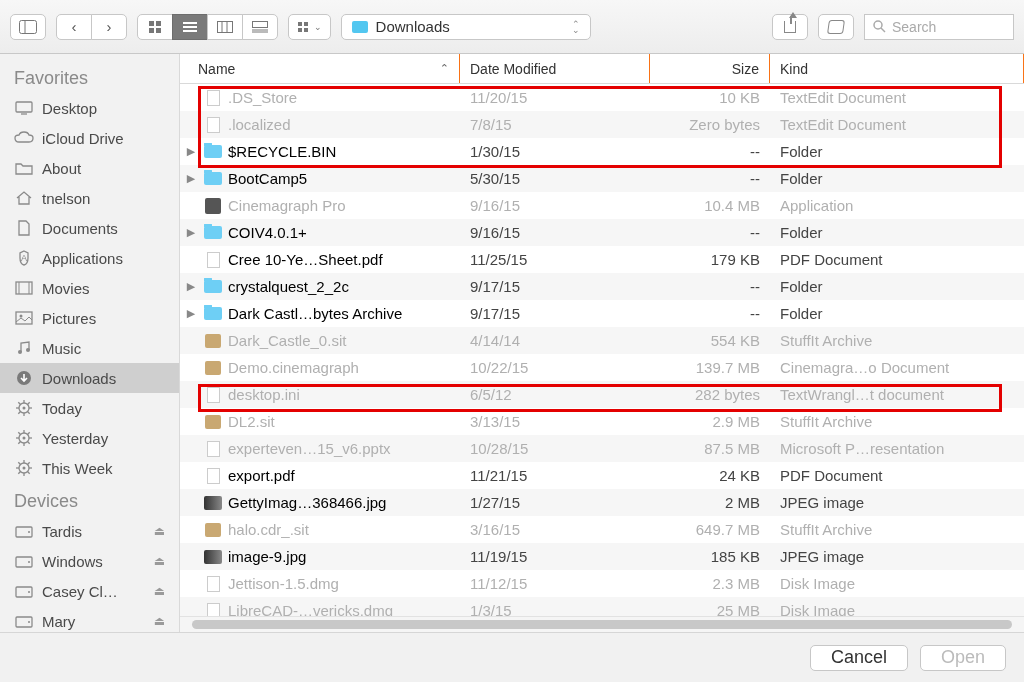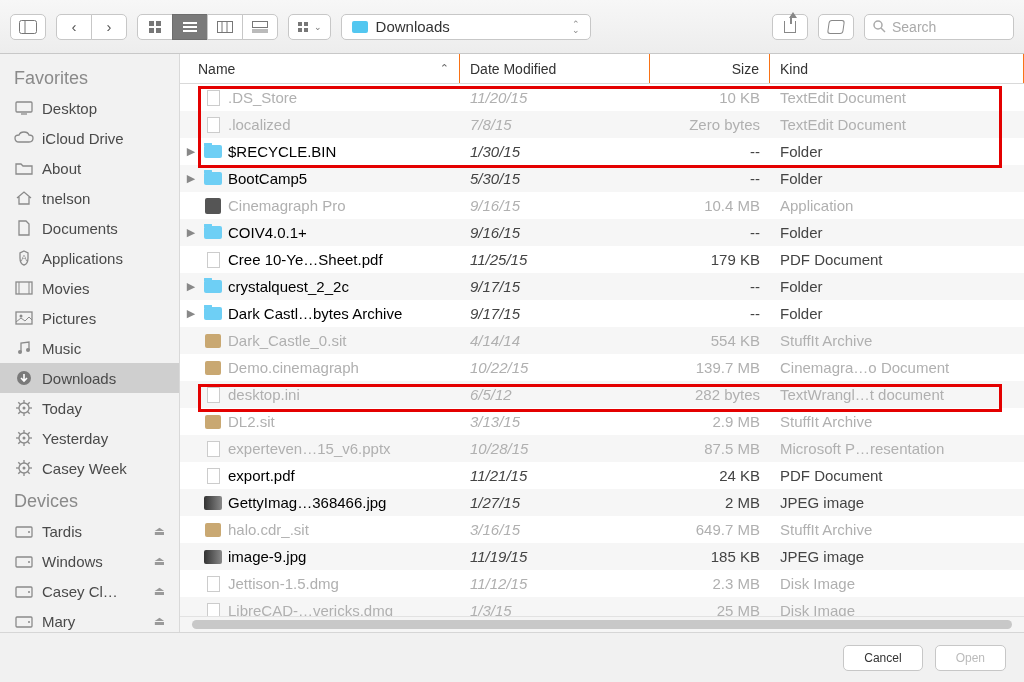--- a/index.html
+++ b/index.html
@@ -11,21 +11,21 @@
   .tb-group { display: flex; gap: 0; }
   .tb-btn { height: 26px; min-width: 36px; background: #fff; border: 1px solid #c7c7c7; border-radius: 5px; display: flex; align-items: center; justify-content: center; color: #555; font-size: 15px; padding: 0 8px; }
   .tb-seg { border-radius: 0; margin-left: -1px; }
   .tb-seg:first-child { border-radius: 5px 0 0 5px; margin-left: 0; }
   .tb-seg:last-child { border-radius: 0 5px 5px 0; }
   .tb-seg.active { background: #7a7a7a; color: #fff; border-color: #6d6d6d; }
   .path-select { flex: 0 0 250px; height: 26px; background: #fff; border: 1px solid #c7c7c7; border-radius: 5px; display: flex; align-items: center; padding: 0 10px; gap: 8px; font-size: 15px; color: #333; position: relative; }
   .path-select .folder-ico { width: 16px; height: 12px; background: #53c7f0; border-radius: 2px; position: relative; }
   .path-select .chev { margin-left: auto; color: #888; display:flex; flex-direction:column; line-height:6px; font-size:9px; }
   .spacer { flex: 1; }
-  .search { height: 26px; width: 150px; background: #fff; border: 1px solid #c7c7c7; border-radius: 5px; display: flex; align-items: center; padding: 0 8px; gap: 6px; color: #aaa; font-size: 14px; }
+  .search { height: 26px; width: 150px; background: #fff; border: 1px solid #c7c7c7; border-radius: 0; display: flex; align-items: center; padding: 0 8px; gap: 6px; color: #aaa; font-size: 14px; }
   .tag-ico { width:16px; height:14px; border:1.5px solid #888; border-radius:3px 3px 3px 3px; transform: skewX(-8deg); position:relative;}
   .share-ico { width:12px; height:12px; border:1.5px solid #888; border-top:none; position:relative;}
   .share-ico::before{content:"";position:absolute;left:4px;top:-9px;width:0;height:0;border-left:4px solid transparent;border-right:4px solid transparent;border-bottom:6px solid #888;}
   .share-ico::after{content:"";position:absolute;left:5px;top:-5px;width:2px;height:8px;background:#888;}
 
   
   .body { flex: 1; display: flex; min-height: 0; }
 
   
   .sidebar { width: 180px; background: #f2f2f2; border-right: 1px solid #d9d9d9; overflow-y: auto; padding-top: 6px; }
@@ -44,42 +44,42 @@
   .c-size { flex: 0 0 120px; justify-content:flex-end; }
   .c-kind { flex: 1; }
   .sort-arrow { margin-left:auto; font-size:11px; color:#666; }
 
   .rows { flex:1; overflow-y:auto; overflow-x:hidden; }
   .scrollwrap { position:relative; padding-bottom:20px;}
   .row { display:flex; height:27px; align-items:center; font-size:15px; }
   .row:nth-child(even){ background:#f6f6f6; }
   .row .cell { padding:0 10px; overflow:hidden; white-space:nowrap; text-overflow:ellipsis; }
   .row .c-name { flex:0 0 280px; display:flex; align-items:center; gap:6px; padding-left:4px;}
-  .row .c-date { flex:0 0 190px; color:#444;font-style:italic; }
+  .row .c-date { flex:0 0 190px; color:#444; }
   .row .c-size { flex:0 0 120px; text-align:right; color:#444; }
   .row .c-kind { flex:1; color:#444; }
   .row.dim { color:#b0b0b0; }
   .row.dim .c-date, .row.dim .c-size, .row.dim .c-kind { color:#b0b0b0; }
   .row .disclosure { width:14px; text-align:center; color:#888; font-size:11px;}
   .file-ico { width:18px; height:18px; display:flex; align-items:center; justify-content:center; font-size:14px;}
   .ico-folder { width:18px; height:13px; background:#6ecff5; border-radius:2px; position:relative; }
   .ico-folder::before{content:"";position:absolute;top:-3px;left:0;width:8px;height:4px;background:#6ecff5;border-radius:2px 2px 0 0;}
   .ico-doc { width:13px; height:16px; background:#fff; border:1px solid #ccc; }
   .ico-dark { width:16px; height:16px; background:#555; border-radius:2px;}
   .ico-brown { width:16px; height:14px; background:#c9a872; border-radius:2px;}
   .ico-img { width:18px; height:14px; background:linear-gradient(90deg,#333,#888); border-radius:2px;}
 
   
   .hl { position:absolute; border:3px solid #e40000; pointer-events:none; z-index:10; }
   .hl1 { left:198px; top:86px; width:804px; height:82px; }
   .hl2 { left:198px; top:384px; width:804px; height:28px; }
 
   
   .bottom { height:50px; background:#f1f1f1; border-top:1px solid #d6d6d6; display:flex; align-items:center; justify-content:flex-end; gap:12px; padding:0 18px;}
-  .btn { height:26px; padding:0 20px; border:1px solid #c7c7c7; border-radius:5px; background:#fff; font-size:12px; color:#333;}
+  .btn { height:26px; padding:0 20px; border:1px solid #c7c7c7; border-radius:5px; background:#fff; font-size:18px; color:#333;}
   .btn.disabled { color:#bbb; }
 
   
   .hscroll { position:absolute; bottom:0; left:0; right:0; height:16px; background:#f5f5f5; border-top:1px solid #e2e2e2;}
   .hscroll .thumb{ position:absolute; left:12px; top:3px; right:12px; height:9px; background:#c8c8c8; border-radius:5px;}
 
   svg{display:block;}
 </style>
 </head>
 <body>
@@ -301,21 +301,21 @@
                 <line x1="8" y1="13" x2="8" y2="16"></line>
                 <line x1="0" y1="8" x2="3" y2="8"></line>
                 <line x1="13" y1="8" x2="16" y2="8"></line>
                 <line x1="2.3" y1="2.3" x2="4.5" y2="4.5"></line>
                 <line x1="11.5" y1="11.5" x2="13.7" y2="13.7"></line>
                 <line x1="13.7" y1="2.3" x2="11.5" y2="4.5"></line>
                 <line x1="4.5" y1="11.5" x2="2.3" y2="13.7"></line>
               </g>
             </svg>
           </span>
-          <span>Casey Week</span>
+          <span>This Week</span>
         </div>
         <div class="sb-header">Devices</div>
         <div class="sb-item">
           <span class="sb-ico">
             <svg width="18" height="14">
               <rect x="1" y="3" width="16" height="10" rx="1" fill="none" stroke="#8a8a8a" stroke-width="1.3"></rect>
               <circle cx="14" cy="8" r="1" fill="#8a8a8a"></circle>
             </svg>
           </span>
           <span>Tardis</span>

